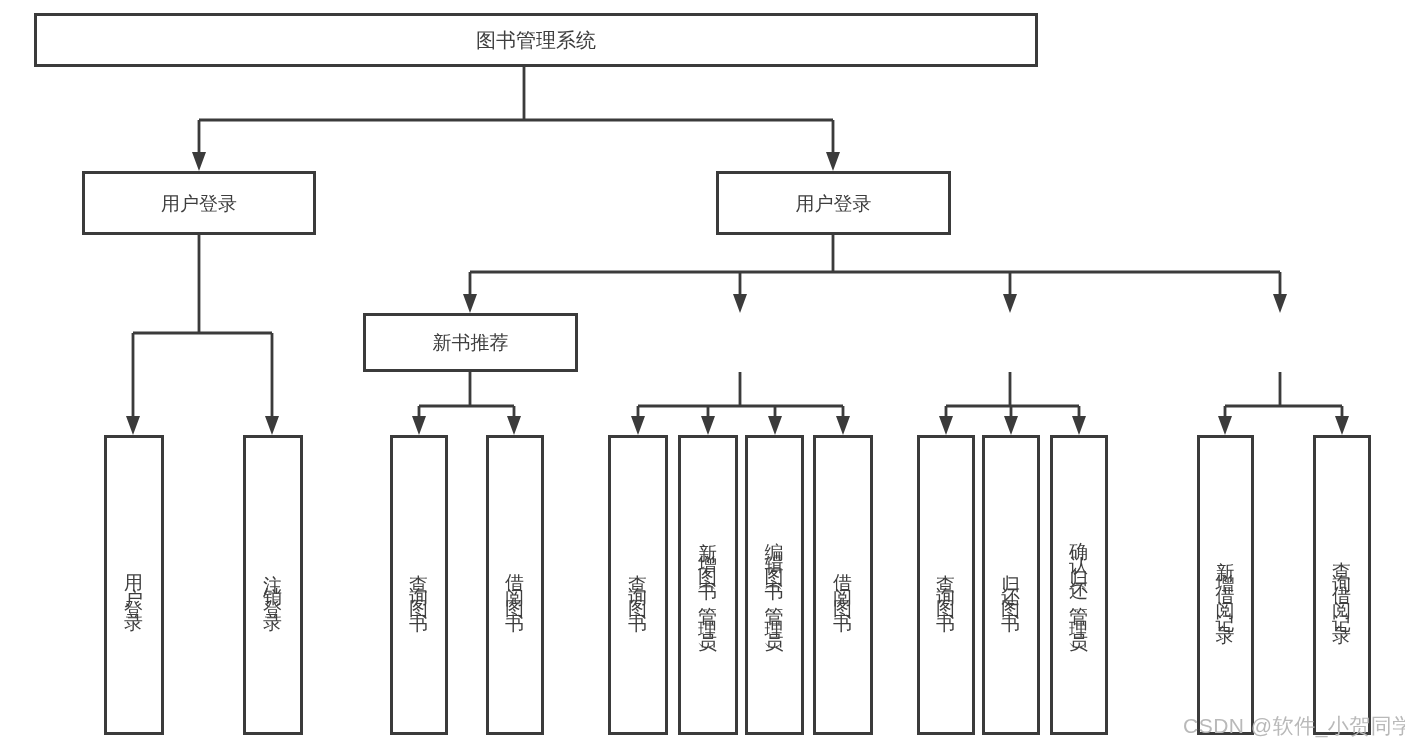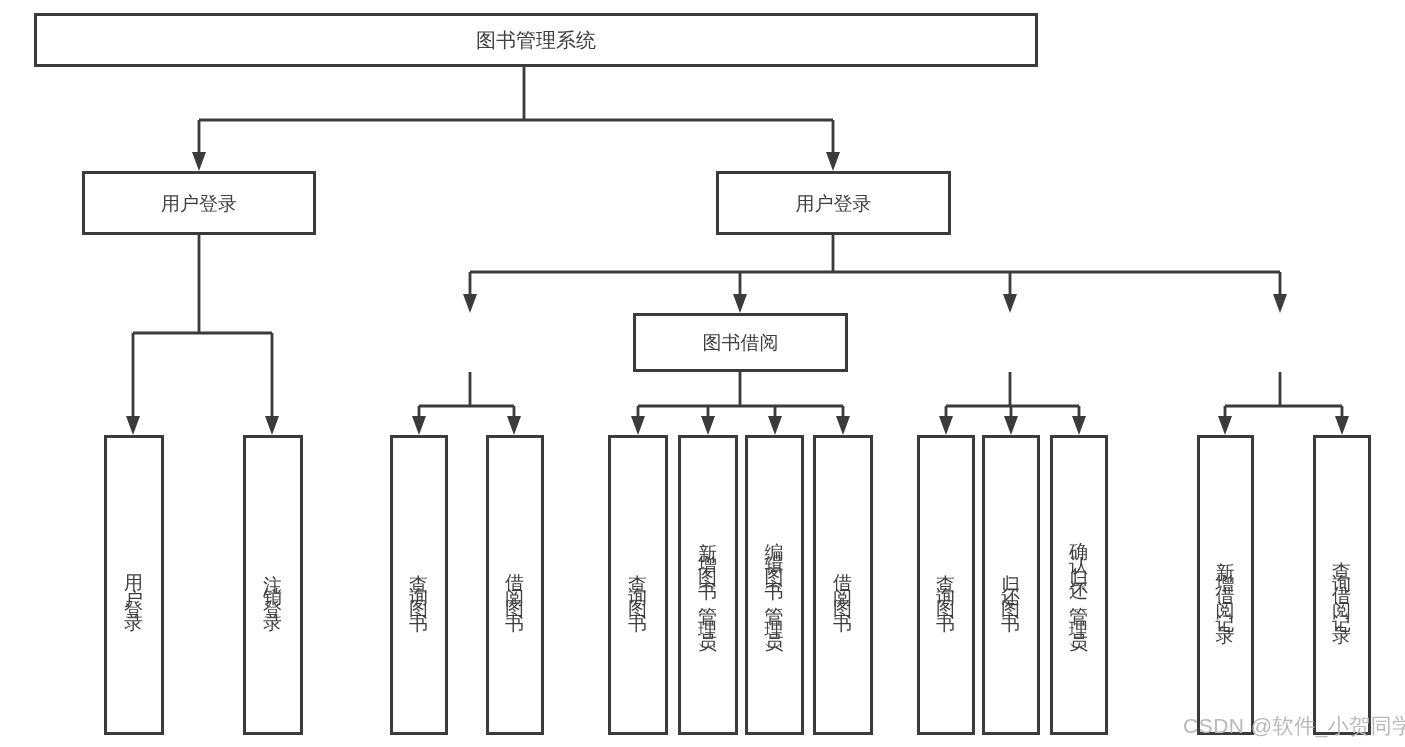--- a/index.html
+++ b/index.html
@@ -97,21 +97,21 @@
                         M1072 416 h14 l-7 19 z
                         M1218 416 h14 l-7 19 z
                         M1335 416 h14 l-7 19 z"></path>
   </svg>
 
   <div class="box root" style="left:16px;top:13px;width:1004px;height:54px">图书管理系统</div>
 
   <div class="box" style="left:82px;top:171px;width:234px;height:64px">用户登录</div>
   <div class="box" style="left:716px;top:171px;width:235px;height:64px">用户登录</div>
 
-  <div class="box" style="left:633px;top:313px;width:215px;height:59px">图书借阅</div>
+  <div class="box" style="left:363px;top:313px;width:215px;height:59px">新书推荐</div>
 
   <div class="box leaf" style="left:104px;top:435px;width:60px;height:300px">
     <span>用户登录</span>
   </div>
   <div class="box leaf" style="left:243px;top:435px;width:60px;height:300px">
     <span>注销登录</span>
   </div>
 
   <div class="box leaf" style="left:390px;top:435px;width:58px;height:300px">
     <span>查询图书</span>

